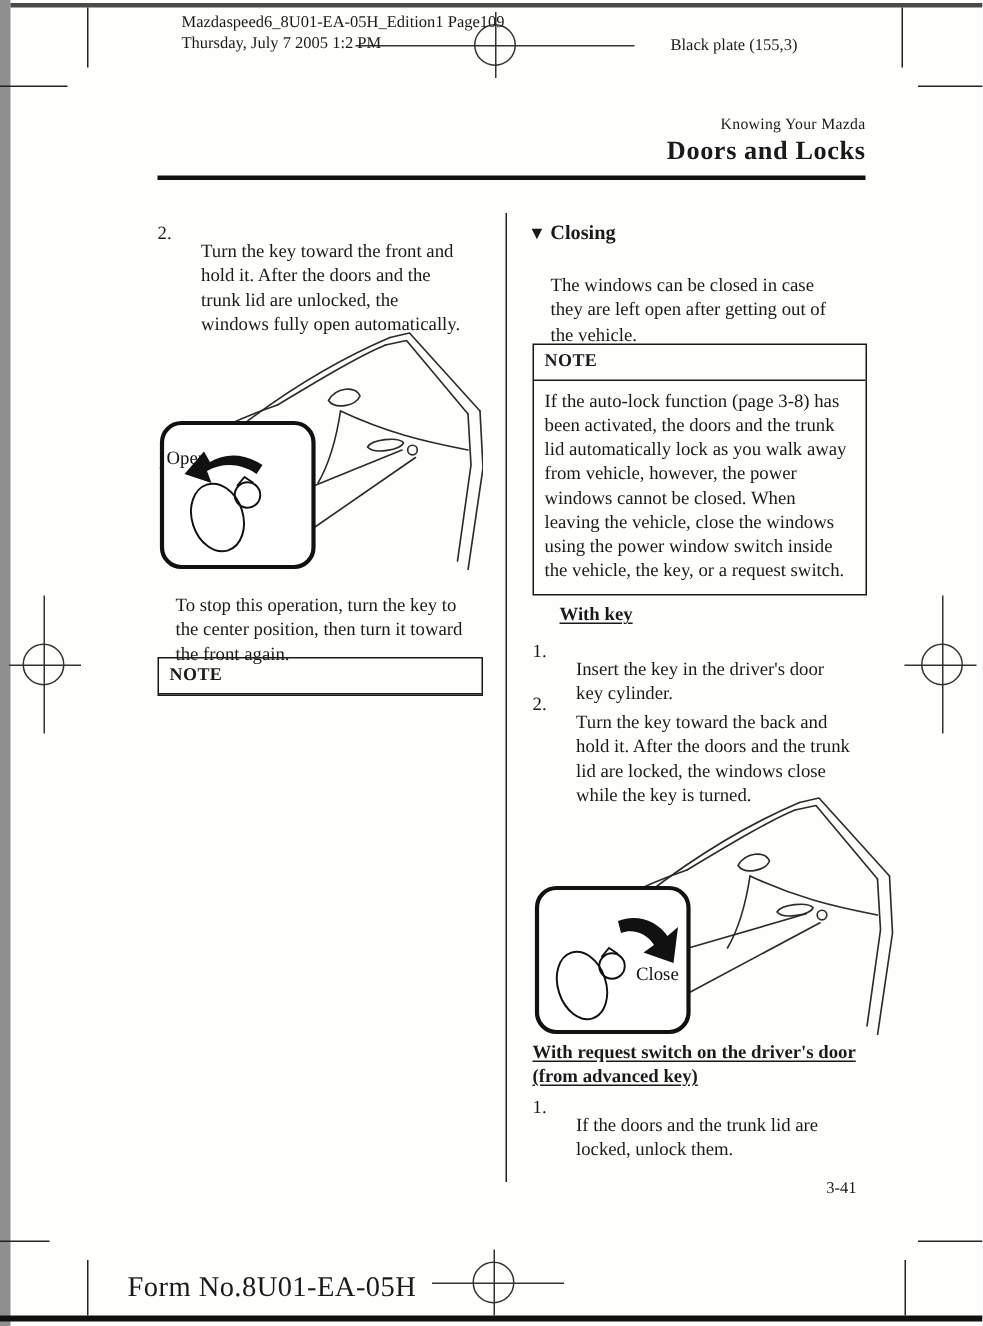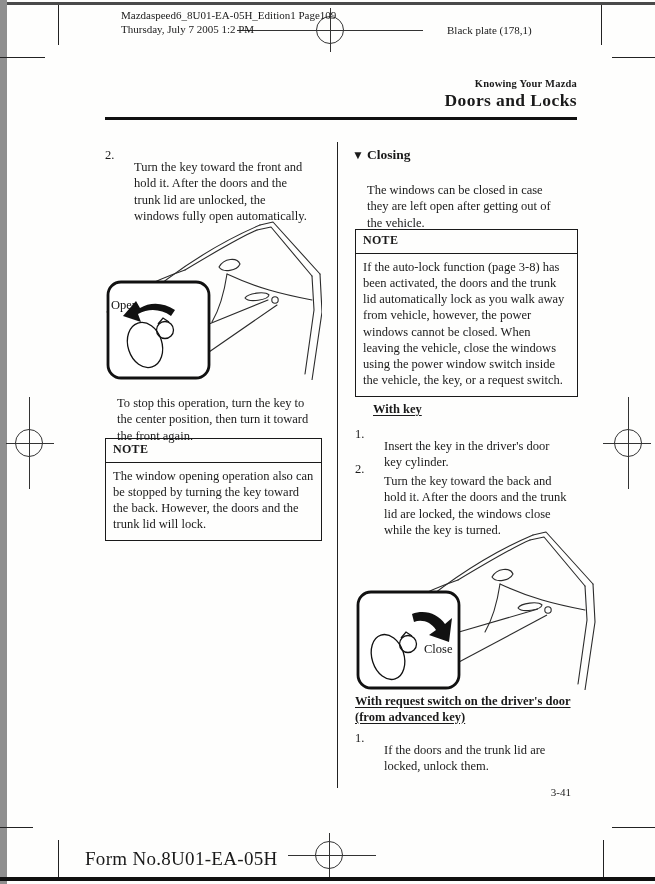--- a/index.html
+++ b/index.html
@@ -12,21 +12,21 @@
   .edge-bottom{position:absolute;left:0;top:877px;width:655px;height:4px;background:#101010;}
   .mark{position:absolute;background:#222;}
   .reg-h{position:absolute;height:1px;background:#333;}
   .reg-v{position:absolute;width:1px;background:#333;}
   .reg-c{position:absolute;width:28px;height:28px;border:1.3px solid #333;border-radius:50%;box-sizing:border-box;background:transparent;}
 
   
   .doc-meta{position:absolute;left:85px;top:8px;font-size:11px;line-height:1.3;white-space:nowrap;margin-left:36px;}
   .plate-info{position:absolute;left:447px;top:24px;font-size:11px;}
   .section-head{position:absolute;left:300px;top:78px;width:277px;text-align:right;}
-  .kicker{font-size:10.5px;font-weight:bold;letter-spacing:.2px;text-align:right;}
+  .kicker{font-size:10.5px;font-weight:normal;letter-spacing:.2px;text-align:right;}
   .sec-title{margin:1px 0 12px;font-size:17.5px;font-weight:bold;letter-spacing:.4px;}
   .title-rule{position:absolute;left:105px;top:117px;width:472px;height:3px;background:#111;}
   .col-divider{position:absolute;left:337px;top:142px;width:1.2px;height:646px;background:#222;}
 
   
   .blk{position:absolute;font-size:12.5px;line-height:1.3;}
   .blk p{margin:12px;}
   .step{display:flex;align-items:flex-start;}
   .step-num{flex:0 0 17px;}
   .step-text{flex:1;}
@@ -80,21 +80,21 @@
   <div>
     <div class="reg-h" style="left:288px;top:854.5px;width:88px;"></div>
     <div class="reg-v" style="left:328.5px;top:833px;height:44px;"></div>
     <div class="reg-c" style="left:315px;top:841px;"></div>
   </div>
 
   <div class="doc-meta">
     <div>Mazdaspeed6_8U01-EA-05H_Edition1 Page109</div>
     <div>Thursday, July 7 2005 1:2 PM</div>
   </div>
-  <div class="plate-info">Black plate (178,1)</div>
+  <div class="plate-info">Black plate (155,3)</div>
 
   <div class="section-head">
     <div class="kicker">Knowing Your Mazda</div>
     <div class="sec-title">Doors and Locks</div>
   </div>
   <div class="title-rule"></div>
   <div class="col-divider"></div>
 
   <div class="blk step" style="left:105px;top:147px;width:217px;">
     <span class="step-num">2.</span>
@@ -129,21 +129,20 @@
       <text x="6" y="97">Open</text>
     </svg>
   </div>
 
   <div class="blk" style="left:105px;top:383px;width:221px;">
     <p>To stop this operation, turn the key to the center position, then turn it toward the front again.</p>
   </div>
 
   <div class="blk note-box" style="left:105px;top:438px;width:217px;box-sizing:border-box;">
     <div class="note-title">NOTE</div>
-    <div class="note-body">The window opening operation also can be stopped by turning the key toward the back. However, the doors and the trunk lid will lock.</div>
   </div>
 
   <div class="closing-head">
     <span class="tri">▼</span><span>Closing</span>
   </div>
 
   <div class="blk" style="left:355px;top:170px;width:224px;">
     <p>The windows can be closed in case they are left open after getting out of the vehicle.</p>
   </div>
 

